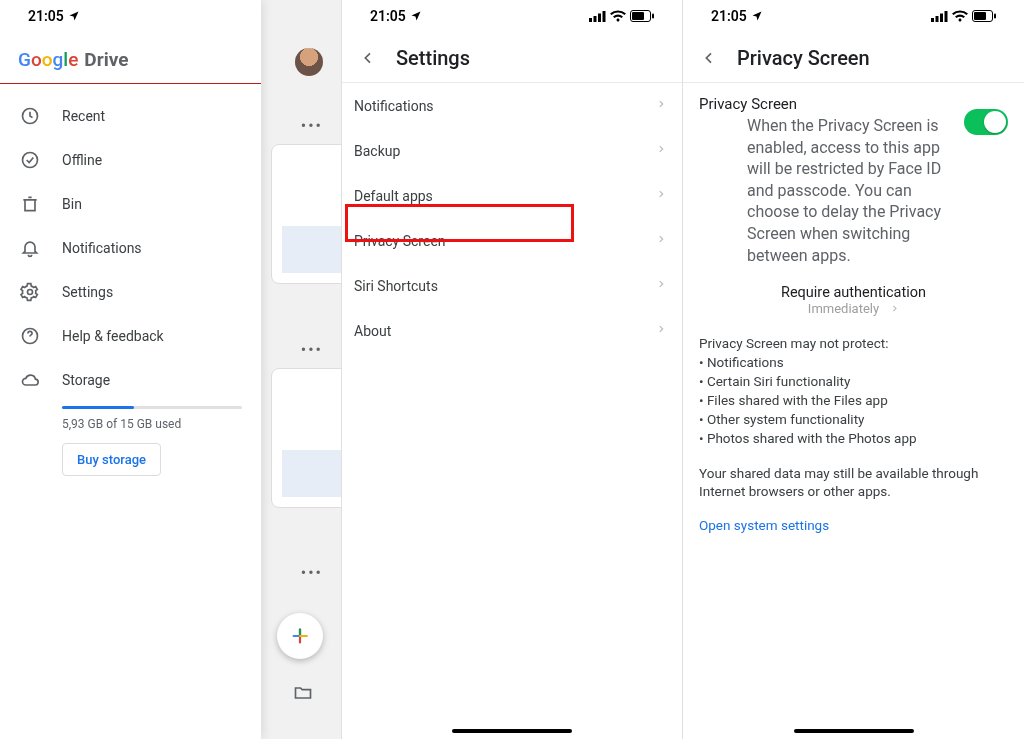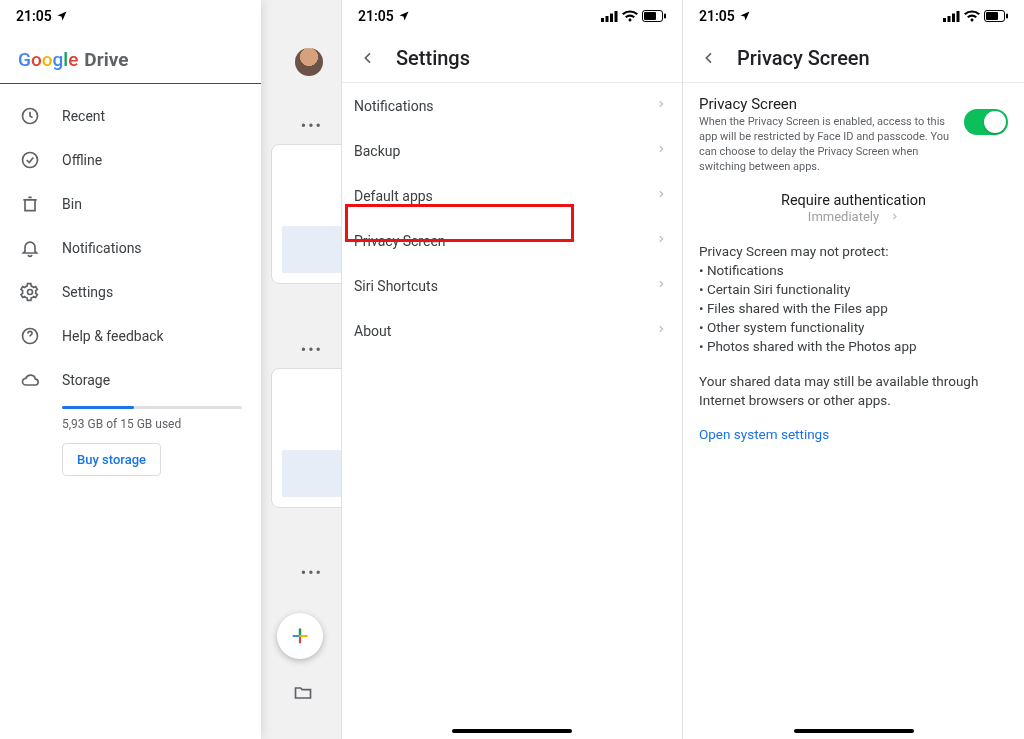--- a/index.html
+++ b/index.html
@@ -4,21 +4,21 @@
 <style>
 * { box-sizing: border-box; margin: 0; padding: 0; font-family: -apple-system, BlinkMacSystemFont, "Segoe UI", Roboto, Arial, sans-serif; -webkit-font-smoothing: antialiased; }
 body { background: #fff; width: 1024px; height: 739px; overflow: hidden; }
 .canvas { display: flex; width: 1024px; height: 739px; }
 .phone { position: relative; height: 739px; background: #fff; }
 .phone-a { width: 341px; }
 .phone-b { width: 341px; border-left: 1px solid #e0e0e0; }
 .phone-c { width: 342px; border-left: 1px solid #e0e0e0; }
 
 
-.status { display: flex; justify-content: space-between; align-items: center; height: 32px; padding: 0 16px; font-size: 14px; font-weight: 600; color: #000; }
+.status { display: flex; justify-content: space-between; align-items: center; height: 32px; padding: 0 28px; font-size: 14px; font-weight: 600; color: #000; }
 .status .left { display: flex; align-items: center; gap: 4px; }
 .status .right { display: flex; align-items: center; gap: 4px; }
 .status svg { display: block; }
 
 
 .brand { padding: 16px 18px 12px; border-bottom: 1px solid #b91c1c; }
 .brand-inner { display: flex; align-items: baseline; gap: 2px; font-size: 19px; }
 .g1 { color: #4285F4; } .g2 { color: #DB4437; } .g3 { color: #F4B400; } .g4 { color: #4285F4; } .g5 { color: #0F9D58; } .g6 { color: #DB4437; }
 .drive-word { color: #5f6368; font-weight: 700; margin-left: 4px; }
 .menu { padding-top: 10px; }
@@ -51,21 +51,21 @@
 
 .row { display: flex; align-items: center; justify-content: space-between; padding: 14px 16px 14px 12px; font-size: 14px; color: #3c4043; cursor: pointer; }
 .row .chev { color: #bdbdbd; }
 .red-box-b { position: absolute; left: 3px; top: 204px; width: 229px; height: 38px; pointer-events: none; }
 
 
 .section { padding: 12px 16px 6px; }
 .section-row { display: flex; align-items: flex-start; gap: 10px; }
 .section-row .txt { flex: 1; }
 .ps-title { font-size: 15px; color: #202124; margin-bottom: 2px; }
-.ps-sub { font-size: 11px; color: #5f6368; line-height: 1.35; }
+.ps-sub { font-size: 16px; color: #5f6368; line-height: 1.35; margin-left: 48px; }
 .toggle { width: 44px; height: 26px; background: #0bbf5a; border-radius: 13px; position: relative; flex-shrink: 0; margin-top: 14px; cursor: pointer; }
 .toggle .knob { position: absolute; right: 2px; top: 2px; width: 22px; height: 22px; background: #fff; border-radius: 50%; box-shadow: 0 1px 2px rgba(0,0,0,0.25); }
 .req-row { display: flex; align-items: center; justify-content: space-between; padding: 12px 16px; font-size: 14.5px; color: #202124; cursor: pointer; flex-direction: column; }
 .req-row .value { color: #9e9e9e; font-size: 13px; display: flex; align-items: center; gap: 11px; }
 .warn { padding: 6px 16px 10px; font-size: 13.5px; color: #3c4043; line-height: 1.4; }
 .warn ul { list-style: none; padding-left: 0; }
 .warn li::before { content: "• "; }
 .shared-note { padding: 6px 16px; font-size: 13.5px; color: #3c4043; line-height: 1.4; }
 .link { padding: 10px 16px; font-size: 13.5px; color: #1a73e8; cursor: pointer; }
 

